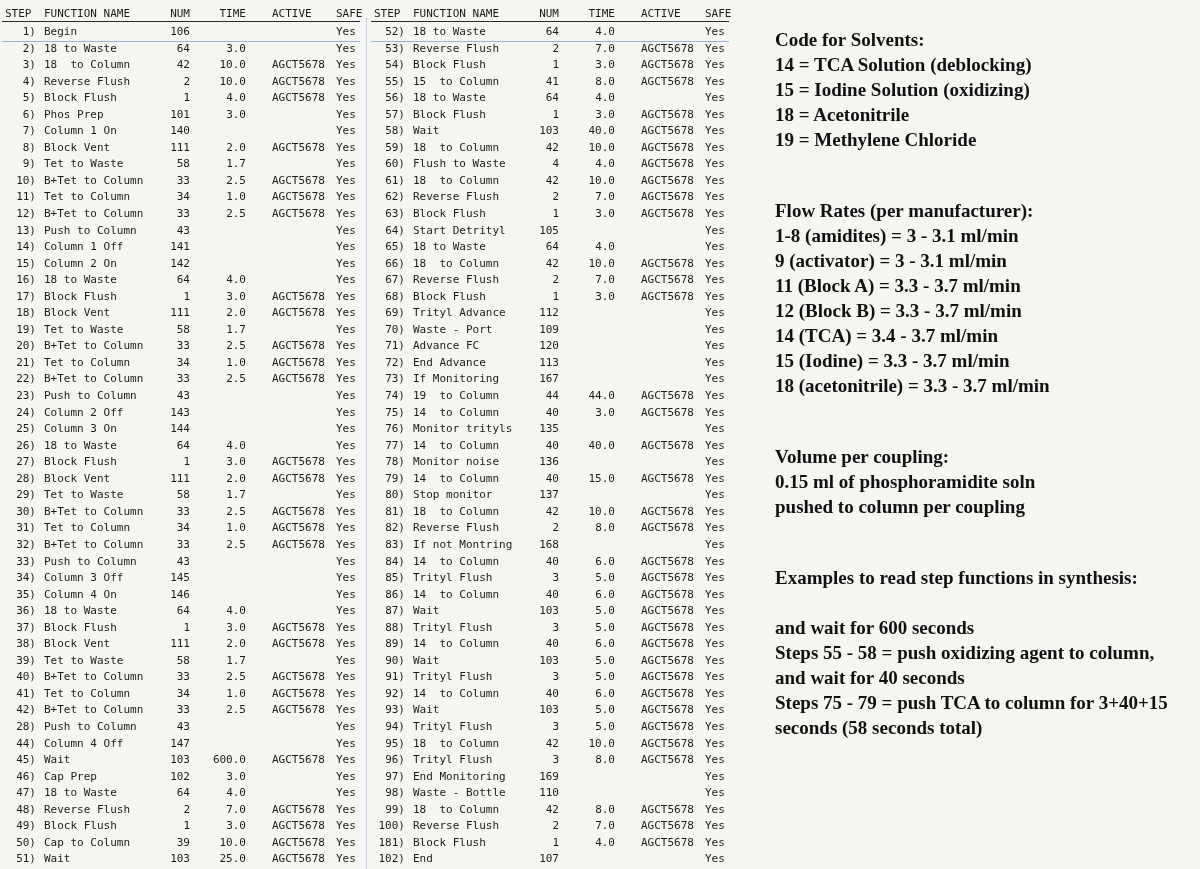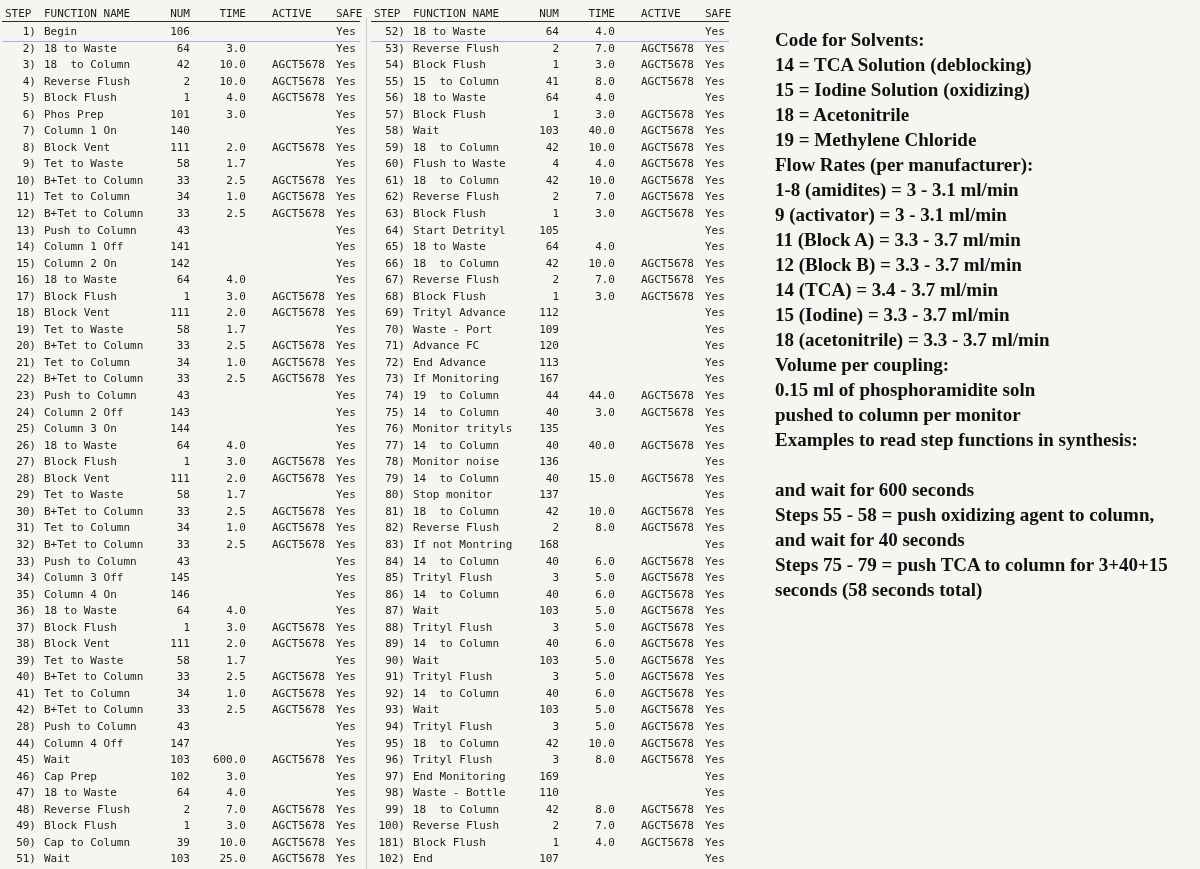--- a/index.html
+++ b/index.html
@@ -49,21 +49,21 @@
   }
 
   
   .notes {
     position:absolute; left:775px; top:27px; width:422px;
     font-family:"Liberation Serif", serif;
     font-weight:bold;
     font-size:19px; line-height:25px;
     color:#111;
   }
-  .note-section + .note-section { }
+  .note-section + .note-section { margin-top:46px; }
   .note-section.examples .note-title { margin-bottom:25px; }
 </style>
 </head>
 <body>
 
 <div class="steps-table" id="table-left">
   <div class="trow thead">
     <span class="c step">STEP</span>
     <span class="c name">FUNCTION NAME</span>
     <span class="c num">NUM</span>
@@ -1030,21 +1030,21 @@
         <div class="note-line">14 (TCA) = 3.4 - 3.7 ml/min</div>
         <div class="note-line">15 (Iodine) = 3.3 - 3.7 ml/min</div>
         <div class="note-line">18 (acetonitrile) = 3.3 - 3.7 ml/min</div>
       </div>
   </div>
   <div class="note-section">
     <div class="note-title">Volume per coupling:</div>
     <div>
 
     <div class="note-line">0.15 ml of phosphoramidite soln</div>
-        <div class="note-line">pushed to column per monitor</div>
+        <div class="note-line">pushed to column per coupling</div>
       </div>
   </div>
   <div class="note-section examples">
     <div class="note-title">Examples to read step functions in synthesis:</div>
     <div>
 
         <div class="note-line">and wait for 600 seconds</div>
         <div class="note-line">Steps 55 - 58 = push oxidizing agent to column,</div>
         <div class="note-line">and wait for 40 seconds</div>
         <div class="note-line">Steps 75 - 79 = push TCA to column for 3+40+15</div>

